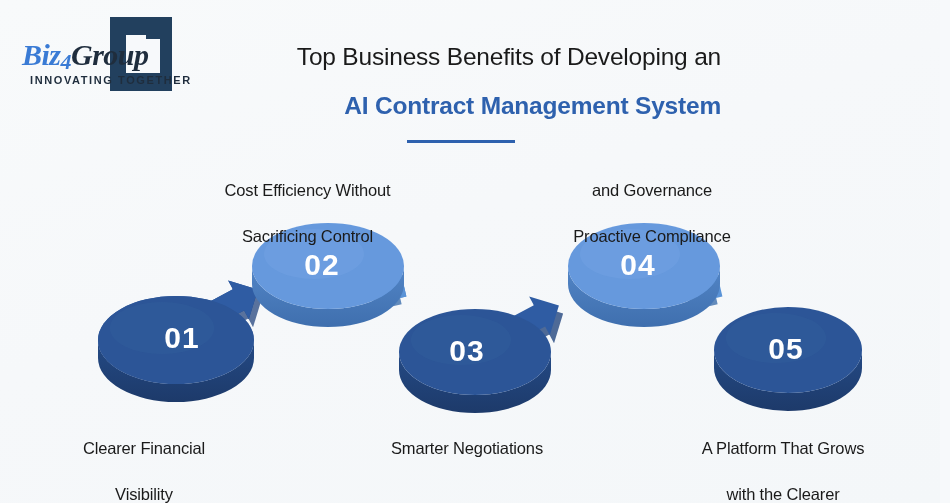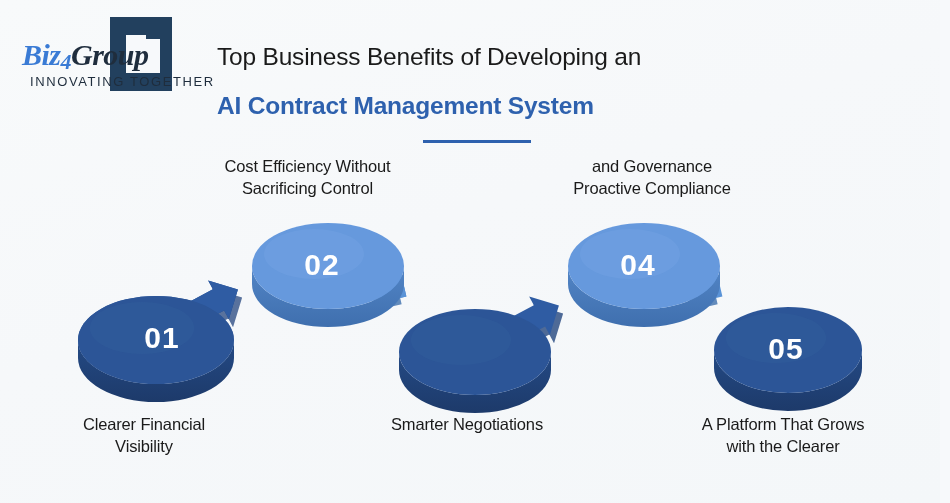--- a/index.html
+++ b/index.html
@@ -72,35 +72,35 @@
     color: #3a7bd5;
     font-size: 22px;
     position: relative;
     top: 4px;
   }
   .logo-group { color: #1f2d3d; }
   #logo-tagline {
     position: absolute;
     left: 12px;
     top: 58px;
-    font-size: 13px;
-    font-weight: 400;
+    font-size: 11px;
+    font-weight: 700;
     letter-spacing: 1.6px;
     color: #1f2d3d;
     white-space: nowrap;
     z-index: 3;
   }
 
   
   #title-block {
     position: absolute;
-    left: 217px;
+    left: 201px;
     top: 42px;
     width: 520px;
-    text-align: left;
+    text-align: right;
   }
   #title-line1 {
     font-size: 24.5px;
     color: #1a1a1a;
     letter-spacing: -0.2px;
     line-height: 1.25;
     white-space: nowrap;
   }
   #title-line2 {
     font-size: 24.5px;
@@ -120,21 +120,21 @@
 
   
   .step-label {
     position: absolute;
     text-align: center;
     font-size: 16.5px;
     color: #1a1a1a;
     line-height: 1.32;
     letter-spacing: -0.15px;
   }
-  .step-label .lbl-line { display: block; white-space: nowrap; }
+  .step-label .lbl-line { display: block; white-space: nowrap; margin-top: 24px; }
 
   
   .step-graphic {
     position: absolute;
     text-decoration: underline;
   }
   .step-graphic svg { display: block; overflow: visible; }
   .disc-number {
     position: absolute;
     font-size: 30px;
@@ -160,21 +160,21 @@
     </div>
     <div id="logo-tagline">INNOVATING TOGETHER</div>
   </div>
 
   <div id="title-block">
     <div id="title-line1">Top Business Benefits of Developing an</div>
     <div id="title-line2">AI Contract Management System</div>
     <div id="title-divider"></div>
   </div>
 
-  <div class="step-graphic" style="left:72px; top:276px; width:180px; height:120px;">
+  <div class="step-graphic" style="left:92px; top:276px; width:180px; height:120px;">
     <svg width="180" height="120" viewBox="0 0 180 120">
       <defs>
         <linearGradient id="g1top" x1="0" y1="0" x2="0.6" y2="1">
           <stop offset="0%" stop-color="#3462a8"></stop>
           <stop offset="55%" stop-color="#2c5597"></stop>
           <stop offset="100%" stop-color="#27498339"></stop>
         </linearGradient>
         <linearGradient id="g1side" x1="0" y1="0" x2="0" y2="1">
           <stop offset="0%" stop-color="#244a85"></stop>
           <stop offset="100%" stop-color="#1d3a6a"></stop>
@@ -230,20 +230,21 @@
           <stop offset="0%" stop-color="#244a85"></stop>
           <stop offset="100%" stop-color="#1d3a6a"></stop>
         </linearGradient>
       </defs>
       <path d="M 92 40 L 112 16 L 112 26 L 150 26 L 150 16 L 172 38 L 150 60 L 150 50 L 112 50 L 112 60 Z" fill="#24467e" opacity="0.8" transform="rotate(-28 120 38) translate(0,9)"></path>
       <path d="M 92 40 L 112 16 L 112 26 L 150 26 L 150 16 L 172 38 L 150 60 L 150 50 L 112 50 L 112 60 Z" fill="#2f5ca3" transform="rotate(-28 120 38)"></path>
       <path d="M 6 60 A 76 43 0 0 0 158 60 L 158 78 A 76 43 0 0 1 6 78 Z" fill="url(#g3side)"></path>
       <ellipse cx="82" cy="60" rx="76" ry="43" fill="#2c5597"></ellipse>
       <ellipse cx="68" cy="48" rx="50" ry="25" fill="#34639f" opacity="0.32"></ellipse>
     </svg>
+    <div class="disc-number" style="left:-16px; top:42px;">03</div>
   </div>
   <div class="step-label" style="left:352px; top:414px; width:230px;">
     <span class="lbl-line">Smarter Negotiations</span>
   </div>
 
   <div class="step-graphic" style="left:562px; top:214px; width:180px; height:120px;">
     <svg width="180" height="120" viewBox="0 0 180 120">
       <defs>
         <linearGradient id="g4side" x1="0" y1="0" x2="0" y2="1">
           <stop offset="0%" stop-color="#5285c6"></stop>

